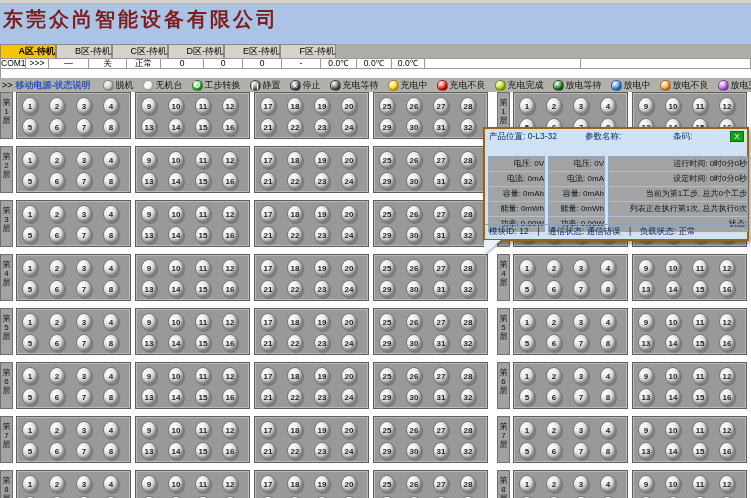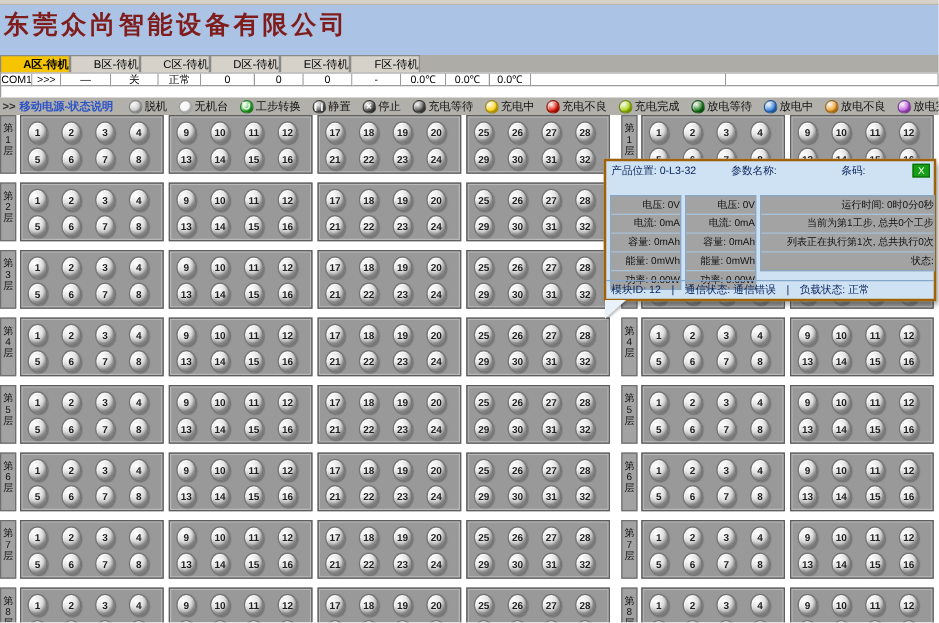--- a/index.html
+++ b/index.html
@@ -905,20 +905,21 @@
       <div class="p-box" style="left: 63px; width: 57px;">
         <div class="p-row">电压: 0V</div>
         <div class="p-row">电流: 0mA</div>
         <div class="p-row">容量: 0mAh</div>
         <div class="p-row">能量: 0mWh</div>
         <div class="p-row">功率: 0.00W</div>
       </div>
       <div class="p-sec-title" style="left: 124px;">工步信息</div>
       <div class="p-box" style="left: 123px; width: 140px;">
         <div class="p-row">运行时间: 0时0分0秒</div>
+        <div class="p-row">设定时间: 0时0分0秒</div>
         <div class="p-row">当前为第1工步, 总共0个工步</div>
         <div class="p-row">列表正在执行第1次, 总共执行0次</div>
         <div class="p-row">状态:</div>
       </div>
     </div>
   <div class="p-footer">模块ID: 12　|　通信状态: 通信错误　|　负载状态: 正常</div>
 </div>
 <div class="p-tail"></div>
 
 </body></html>

